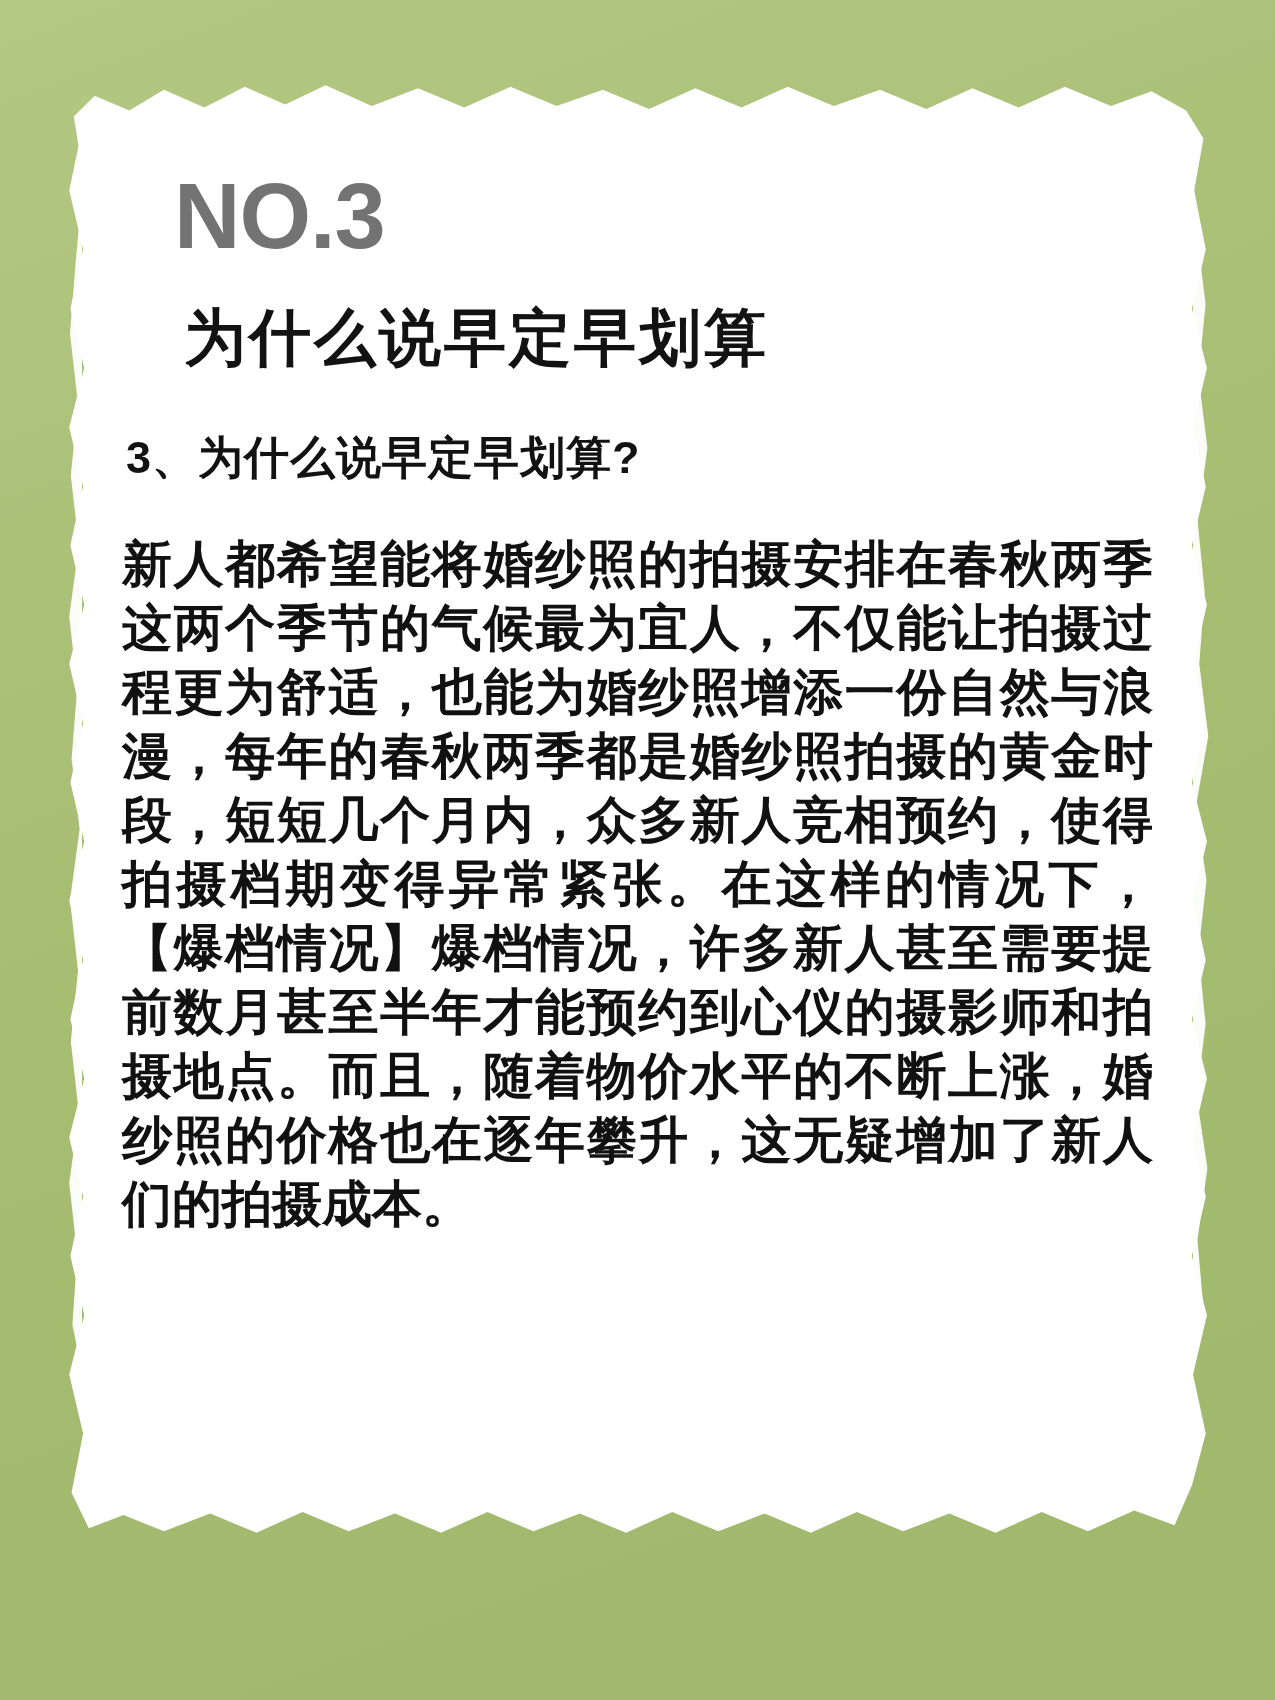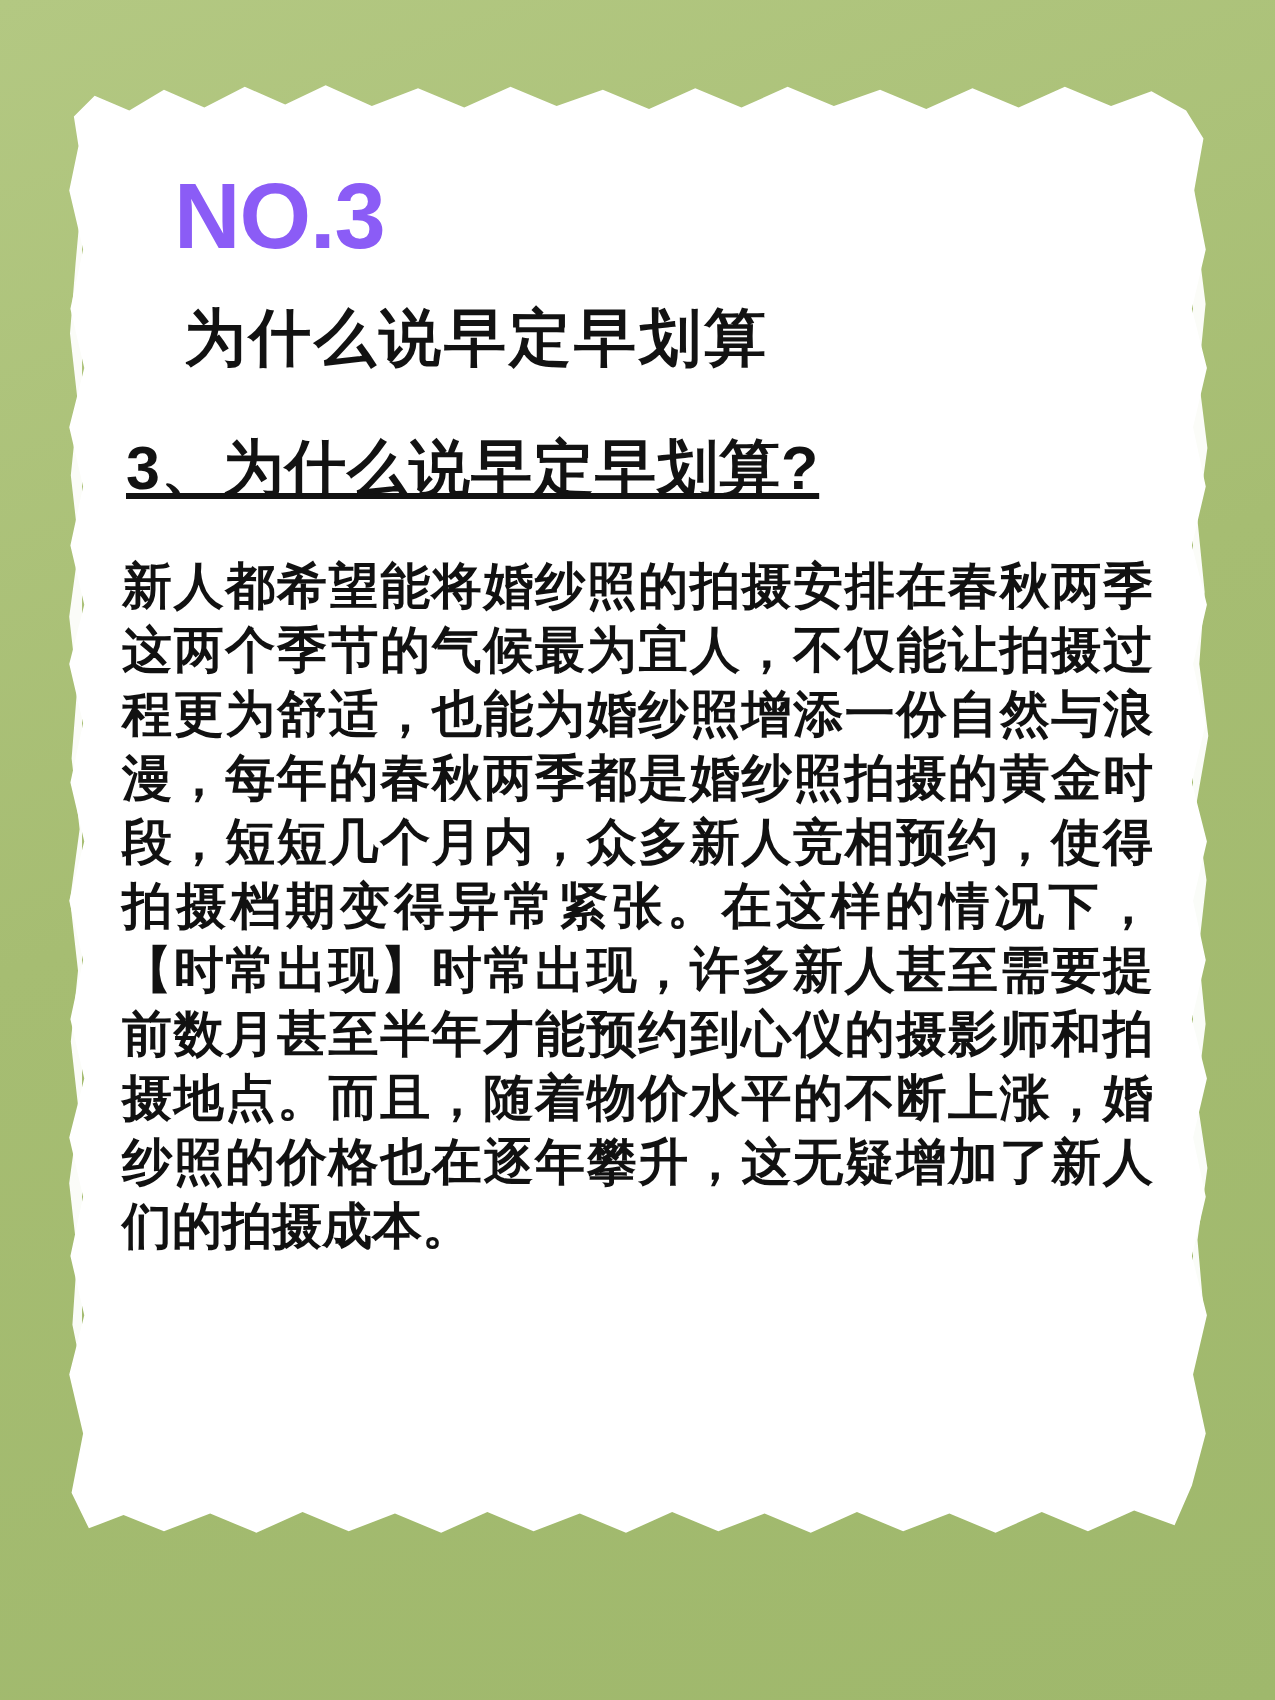--- a/index.html
+++ b/index.html
@@ -75,43 +75,42 @@
     position: absolute;
     inset: 0;
     padding: 70px 62px 40px 62px;
     box-sizing: border-box;
   }
 
   .no-title {
     font-family: "Liberation Sans", sans-serif;
     font-size: 92px;
     font-weight: 700;
-    color: #8b5cf6;
+    color: #737373;
     letter-spacing: -1px;
     line-height: 1;
     margin: 28px 0 0 52px;
   }
 
   .subtitle {
     font-family: "Liberation Sans", sans-serif;
     font-size: 62px;
     font-weight: 700;
     color: #121212;
     letter-spacing: 3px;
     margin: 34px 0 14px 62px;
   }
 
   .question {
     font-family: "Liberation Sans", sans-serif;
-    font-size: 61px;
+    font-size: 45px;
     font-weight: 700;
     color: #121212;
     letter-spacing: 1px;
     margin: 48px 0 0 4px;
-    text-decoration: underline;
   }
 
   .body-text {
     font-family: "Liberation Sans", sans-serif;
     font-size: 50px;
     font-weight: 700;
     color: #111111;
     line-height: 1.28;
     letter-spacing: 0px;
     margin: 44px 0 0 0;
@@ -125,17 +124,17 @@
 
 <div class="poster">
   <div class="paper-wrap">
     <div class="fuzz fuzz-l"></div>
     <div class="fuzz fuzz-r"></div>
     <div class="paper">
       <div class="content">
         <div class="no-title">NO.3</div>
         <div class="subtitle">为什么说早定早划算</div>
         <div class="question">3、为什么说早定早划算?</div>
-        <div class="body-text">新人都希望能将婚纱照的拍摄安排在春秋两季这两个季节的气候最为宜人，不仅能让拍摄过程更为舒适，也能为婚纱照增添一份自然与浪漫，每年的春秋两季都是婚纱照拍摄的黄金时段，短短几个月内，众多新人竞相预约，使得拍摄档期变得异常紧张。在这样的情况下，【时常出现】时常出现，许多新人甚至需要提前数月甚至半年才能预约到心仪的摄影师和拍摄地点。而且，随着物价水平的不断上涨，婚纱照的价格也在逐年攀升，这无疑增加了新人们的拍摄成本。</div>
+        <div class="body-text">新人都希望能将婚纱照的拍摄安排在春秋两季这两个季节的气候最为宜人，不仅能让拍摄过程更为舒适，也能为婚纱照增添一份自然与浪漫，每年的春秋两季都是婚纱照拍摄的黄金时段，短短几个月内，众多新人竞相预约，使得拍摄档期变得异常紧张。在这样的情况下，【爆档情况】爆档情况，许多新人甚至需要提前数月甚至半年才能预约到心仪的摄影师和拍摄地点。而且，随着物价水平的不断上涨，婚纱照的价格也在逐年攀升，这无疑增加了新人们的拍摄成本。</div>
       </div>
     </div>
   </div>
 </div>
 
 </body></html>

